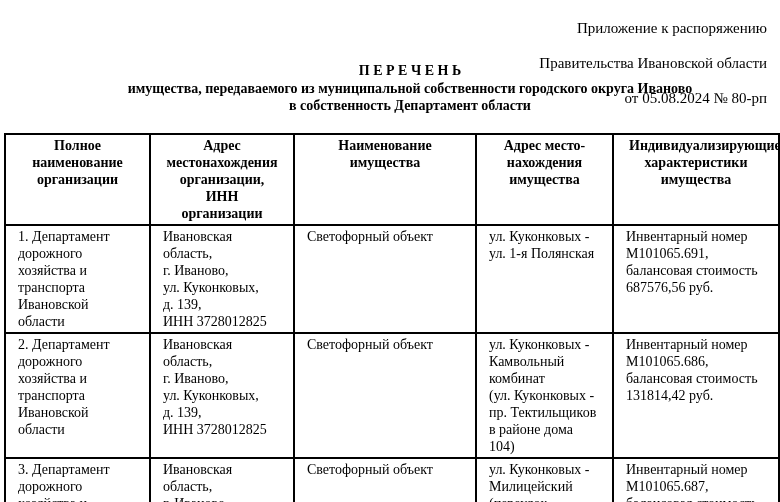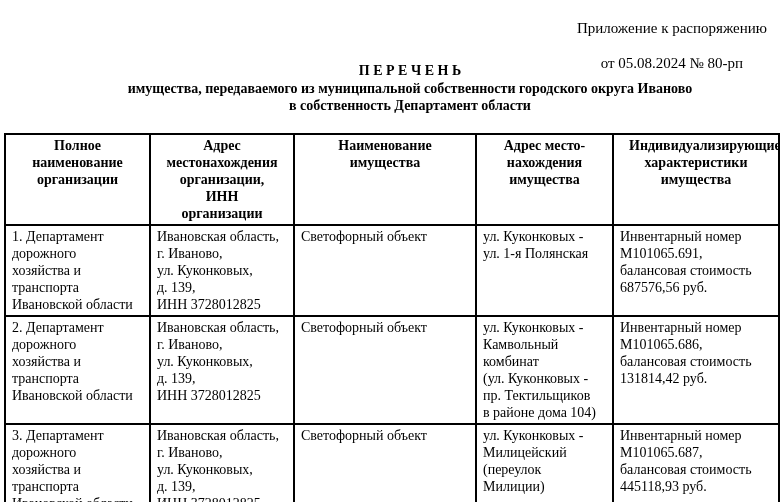--- a/index.html
+++ b/index.html
@@ -13,21 +13,21 @@
     height: 502px;
     background: #ffffff;
     color: #000000;
     font-family: "Liberation Serif", "DejaVu Serif", serif;
     overflow: hidden;
   }
   .annotation {
     position: absolute;
     top: 2px;
     right: 13px;
-    text-align: center;
+    text-align: right;
     font-size: 15px;
     line-height: 17.5px;
     white-space: pre-line;
   }
   .doc-title {
     position: absolute;
     top: 62px;
     left: 0;
     width: 100%;
     text-align: center;
@@ -53,34 +53,35 @@
     white-space: pre-line;
     overflow: hidden;
   }
   .property-table th {
     font-weight: bold;
     text-align: center;
     padding: 2px 15px;
   }
   .property-table td {
     text-align: left;
-    padding: 2px 6px;
+    padding: 2px 12px;
   }
   tr.header-row   { height: 73px; }
   tr.data-row-1   { height: 85px; }
   tr.data-row-2   { height: 101px; }
   tr.data-row-3   { height: 103px; }
 </style>
 </head>
 <body>
 
 <div class="page">
 
   <div class="annotation">
     <div>Приложение к распоряжению</div>
+    <div>Правительства Ивановской области</div>
     <div>от 05.08.2024 № 80-рп</div>
   </div>
 
   <div class="doc-title">
     <div>П Е Р Е Ч Е Н Ь</div>
     <div>имущества, передаваемого из муниципальной собственности городского округа Иваново</div>
     <div>в собственность Департамент области</div>
   </div>
 
   <table class="property-table">

